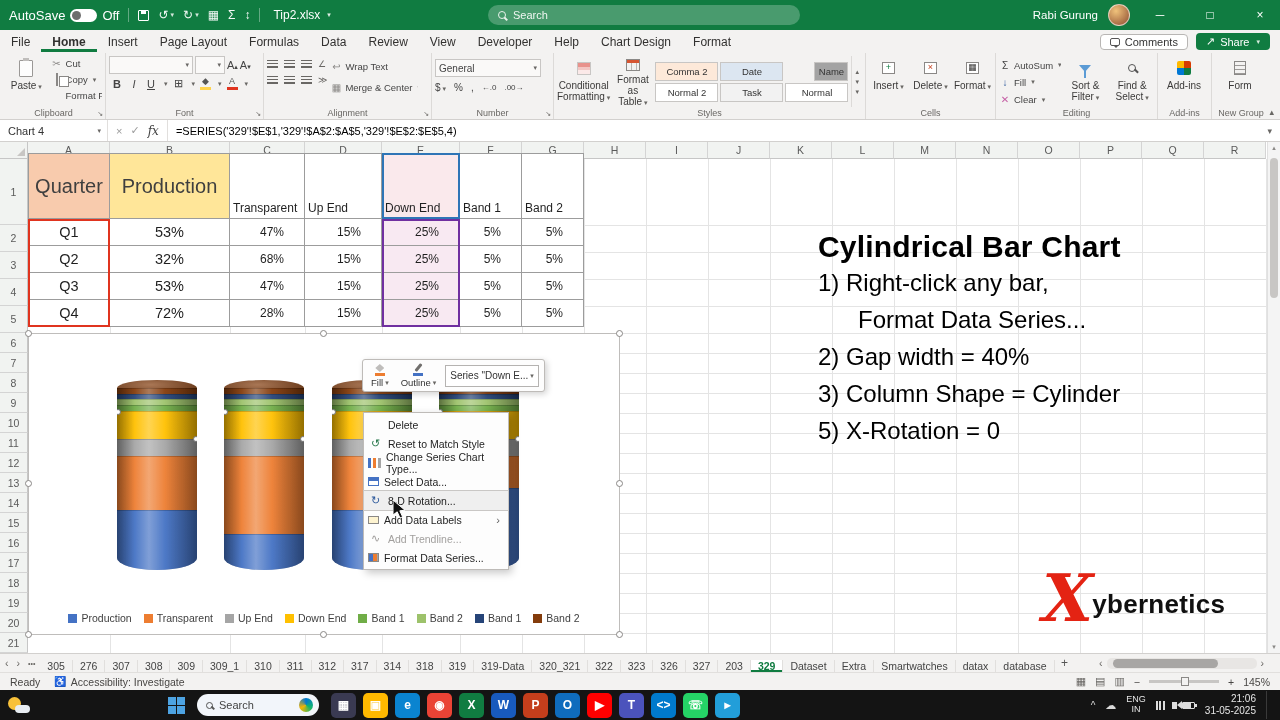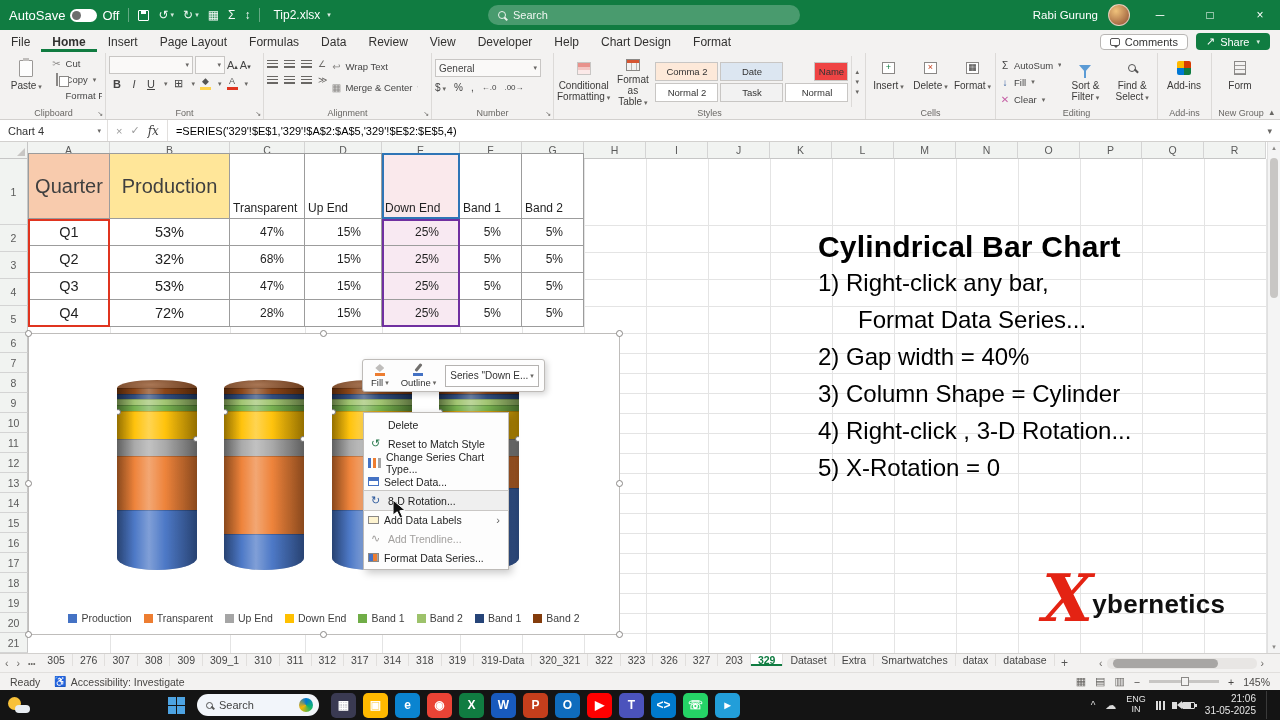--- a/index.html
+++ b/index.html
@@ -166,21 +166,21 @@
   #annot-title{font-size:30px;font-weight:700;letter-spacing:.2px}
   .aline{font-size:24px;line-height:37px;white-space:nowrap}
   .aline.indent{padding-left:40px}
   #logo{position:absolute;left:1042px;top:563px;z-index:6;display:flex;align-items:flex-end;height:62px}
   .lx{font-family:"DejaVu Serif",serif;font-style:italic;font-weight:700;font-size:66px;line-height:54px;color:#E42313;letter-spacing:-2px}
   .lrest{font-size:26px;font-weight:700;color:#101010;margin-left:1px;padding-bottom:5px;letter-spacing:.3px}
 
   
   #sheetbar{position:absolute;top:653px;left:0;width:1280px;height:19px;background:#F3F2F1;border-top:1px solid #D2D0CE;display:flex;align-items:stretch;font-size:10.5px;color:#444;z-index:7}
   .sb-arrows{display:flex;align-items:center;padding:0 5px;gap:8px;color:#696764}
-  .stabs{display:flex;align-items:flex-start}
+  .stabs{display:flex;align-items:flex-end}
   .stab{display:flex;align-items:center;padding:0 7px;border-right:1px solid #E1DFDD;white-space:nowrap}
   .stab.active{background:#fff;color:#107C41;font-weight:700;box-shadow:inset 0 -2px 0 #107C41}
   .newtab{display:flex;align-items:center;justify-content:center;width:20px;color:#555;font-size:12px}
   .hscroll{margin-left:auto;display:flex;align-items:center;gap:4px;padding-right:16px;color:#696764}
   .hs-track{width:150px;height:11px;background:#E8E6E4;border-radius:5px;position:relative}
   .hs-thumb{position:absolute;left:6px;top:1px;width:105px;height:9px;background:#A8A6A4;border-radius:5px}
 
   
   #statusbar{position:absolute;top:672px;height:18px;width:1280px;background:#F3F2F1;border-top:1px solid #E1DFDD;display:flex;align-items:center;font-size:10.5px;color:#484644;z-index:7}
   #statusbar .left{display:flex;align-items:center;gap:14px;padding-left:10px}
@@ -422,21 +422,21 @@
           <span class="ft-ic"></span>
         </span>
       <span class="blbl"><span>Format as Table</span><span class="chev">▾</span></span>
     </div>
     <div class="chips">
 
         <div class="chip" style="background: rgb(253, 233, 217);">Comma 2</div>
 
         <div class="chip" style="background: rgb(220, 230, 241);">Date</div>
 
-        <div class="chip" style="background: #ef4444; margin-left: 29px;">Name</div>
+        <div class="chip" style="background: #a3a3a3; margin-left: 29px;">Name</div>
 
         <div class="chip" style="background: rgb(255, 255, 255);">Normal 2</div>
 
         <div class="chip" style="background: rgb(242, 242, 242);">Task</div>
 
         <div class="chip" style="background: rgb(255, 255, 255);">Normal</div>
       </div>
     <div class="chip-arrows">
       <span>▴</span>
       <span>▾</span>
@@ -887,21 +887,20 @@
   <div id="annot-lines">
 
       <div class="aline">1) Right-click any bar,</div>
 
       <div class="aline indent">Format Data Series...</div>
 
       <div class="aline">2) Gap width = 40%</div>
 
       <div class="aline">3) Column Shape = Cylinder</div>
 
-      <div class="aline">4) Right-click , 3-D Rotation...</div>
 
       <div class="aline">5) X-Rotation = 0</div>
     </div>
 </div>
 
 <div id="logo">
   <span class="lx">X</span>
   <span class="lrest">ybernetics</span>
 </div>
 

